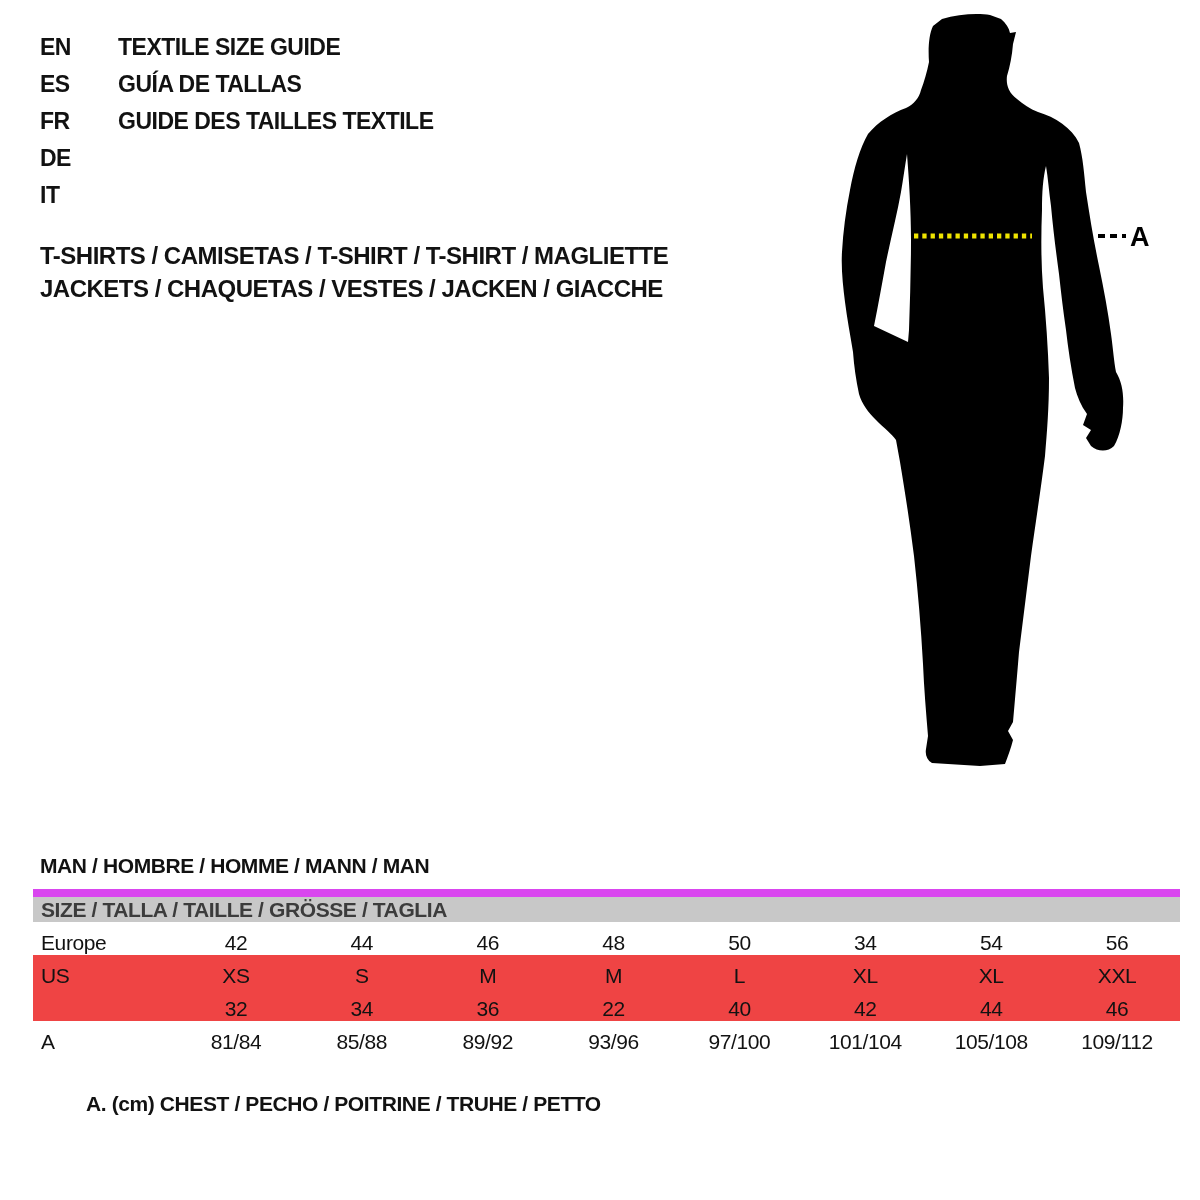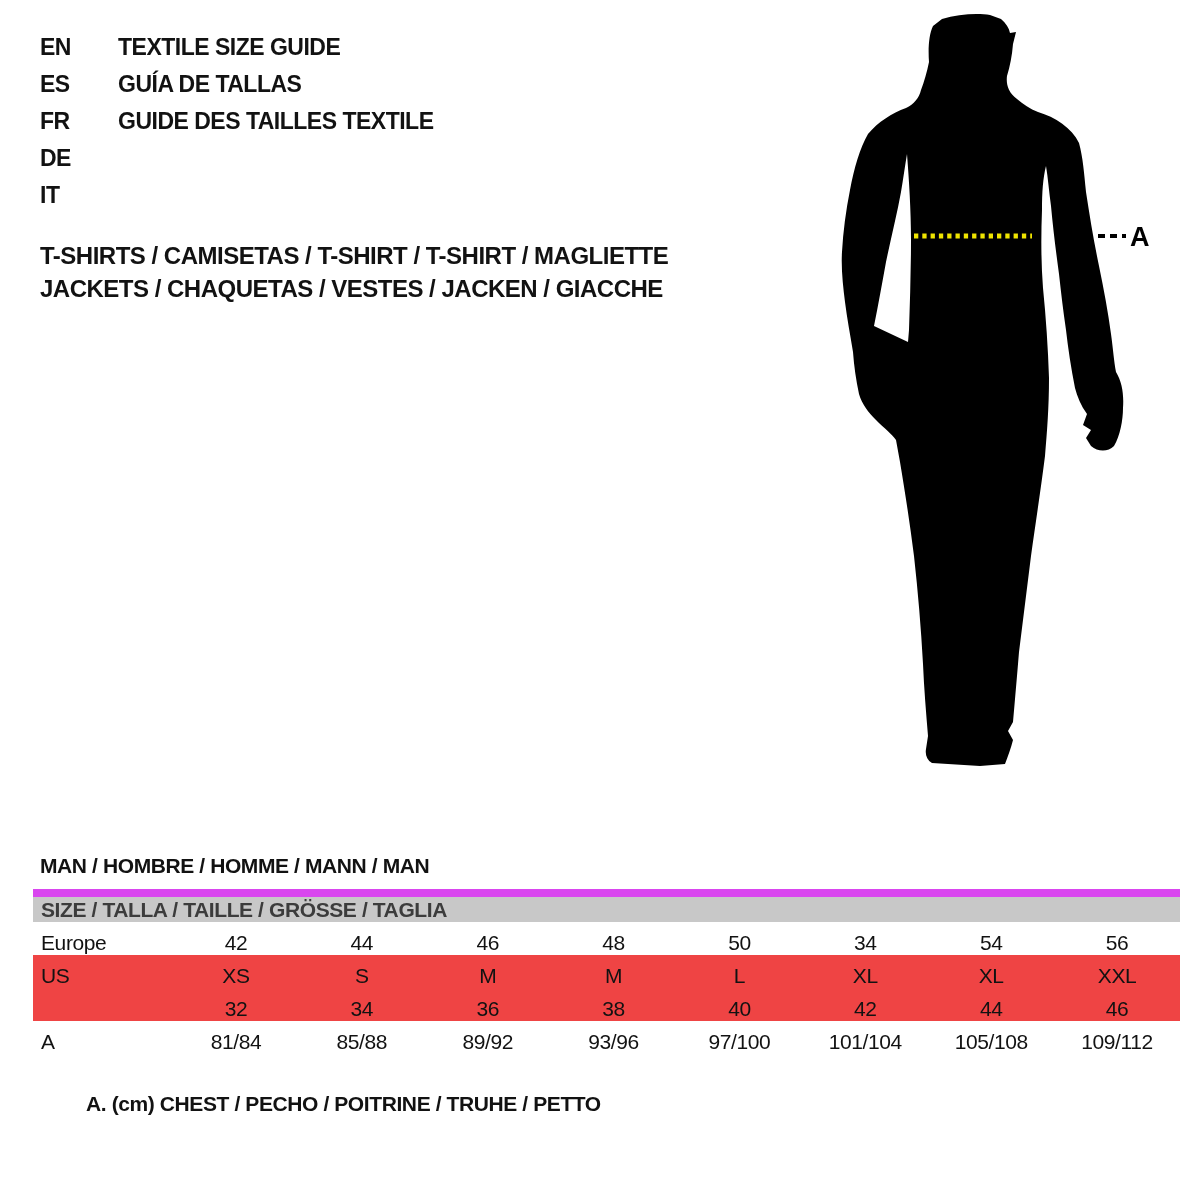--- a/index.html
+++ b/index.html
@@ -153,21 +153,21 @@
     <span class="tcell">XL</span>
     <span class="tcell">XL</span>
     <span class="tcell">XXL</span>
   </div>
 
   <div class="trow shaded">
     <span class="tlabel"></span>
     <span class="tcell">32</span>
     <span class="tcell">34</span>
     <span class="tcell">36</span>
-    <span class="tcell">38</span>
+    <span class="tcell">22</span>
     <span class="tcell">40</span>
     <span class="tcell">42</span>
     <span class="tcell">44</span>
     <span class="tcell">46</span>
   </div>
 
   <div class="trow">
     <span class="tlabel">A</span>
     <span class="tcell">81/84</span>
     <span class="tcell">85/88</span>

